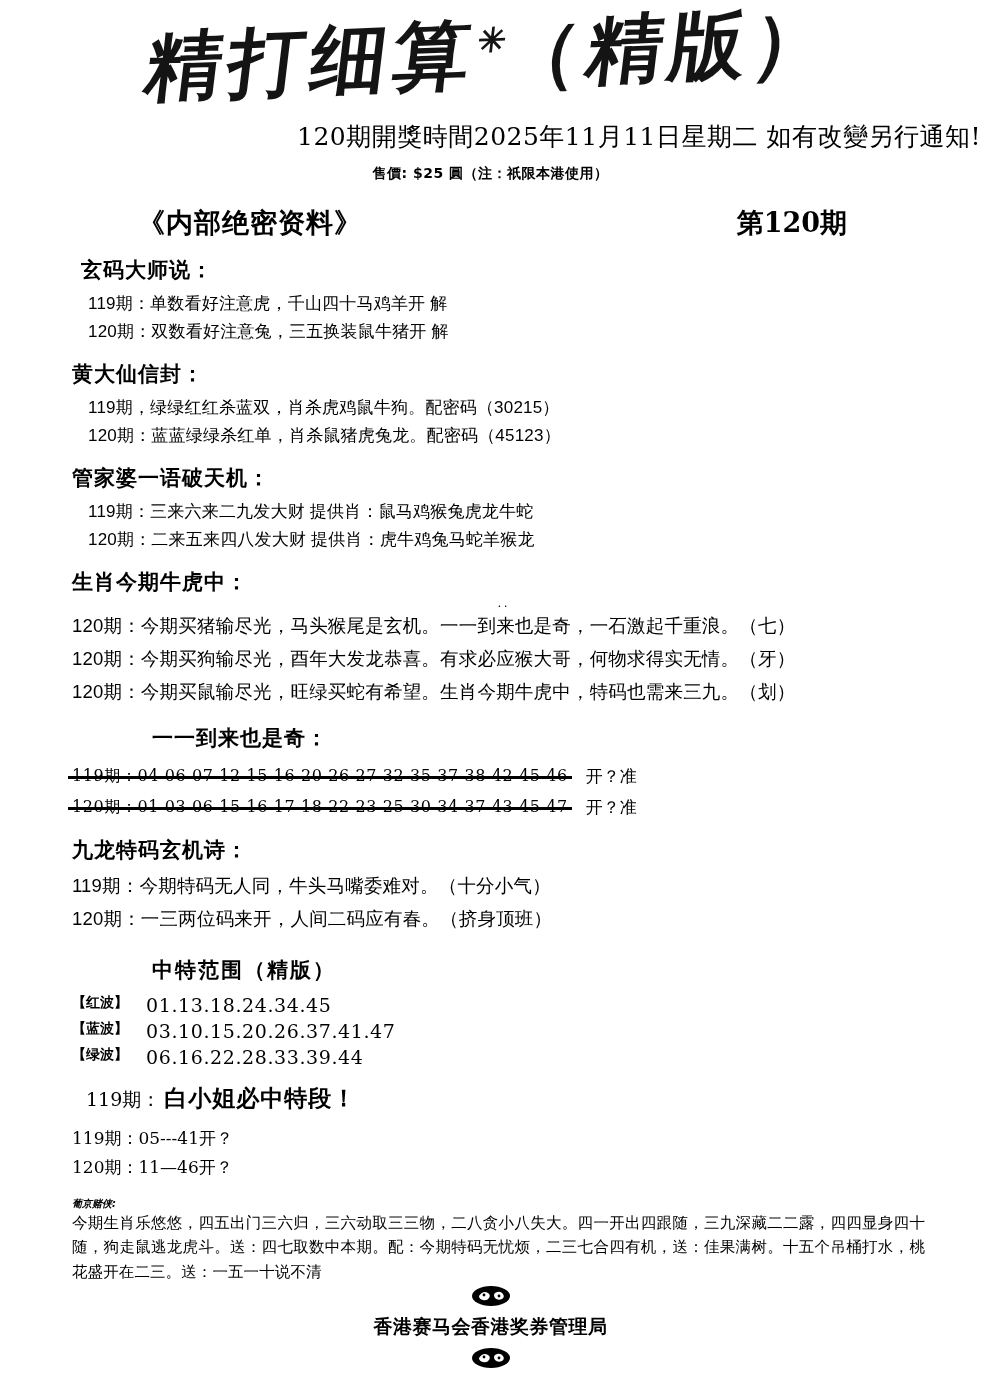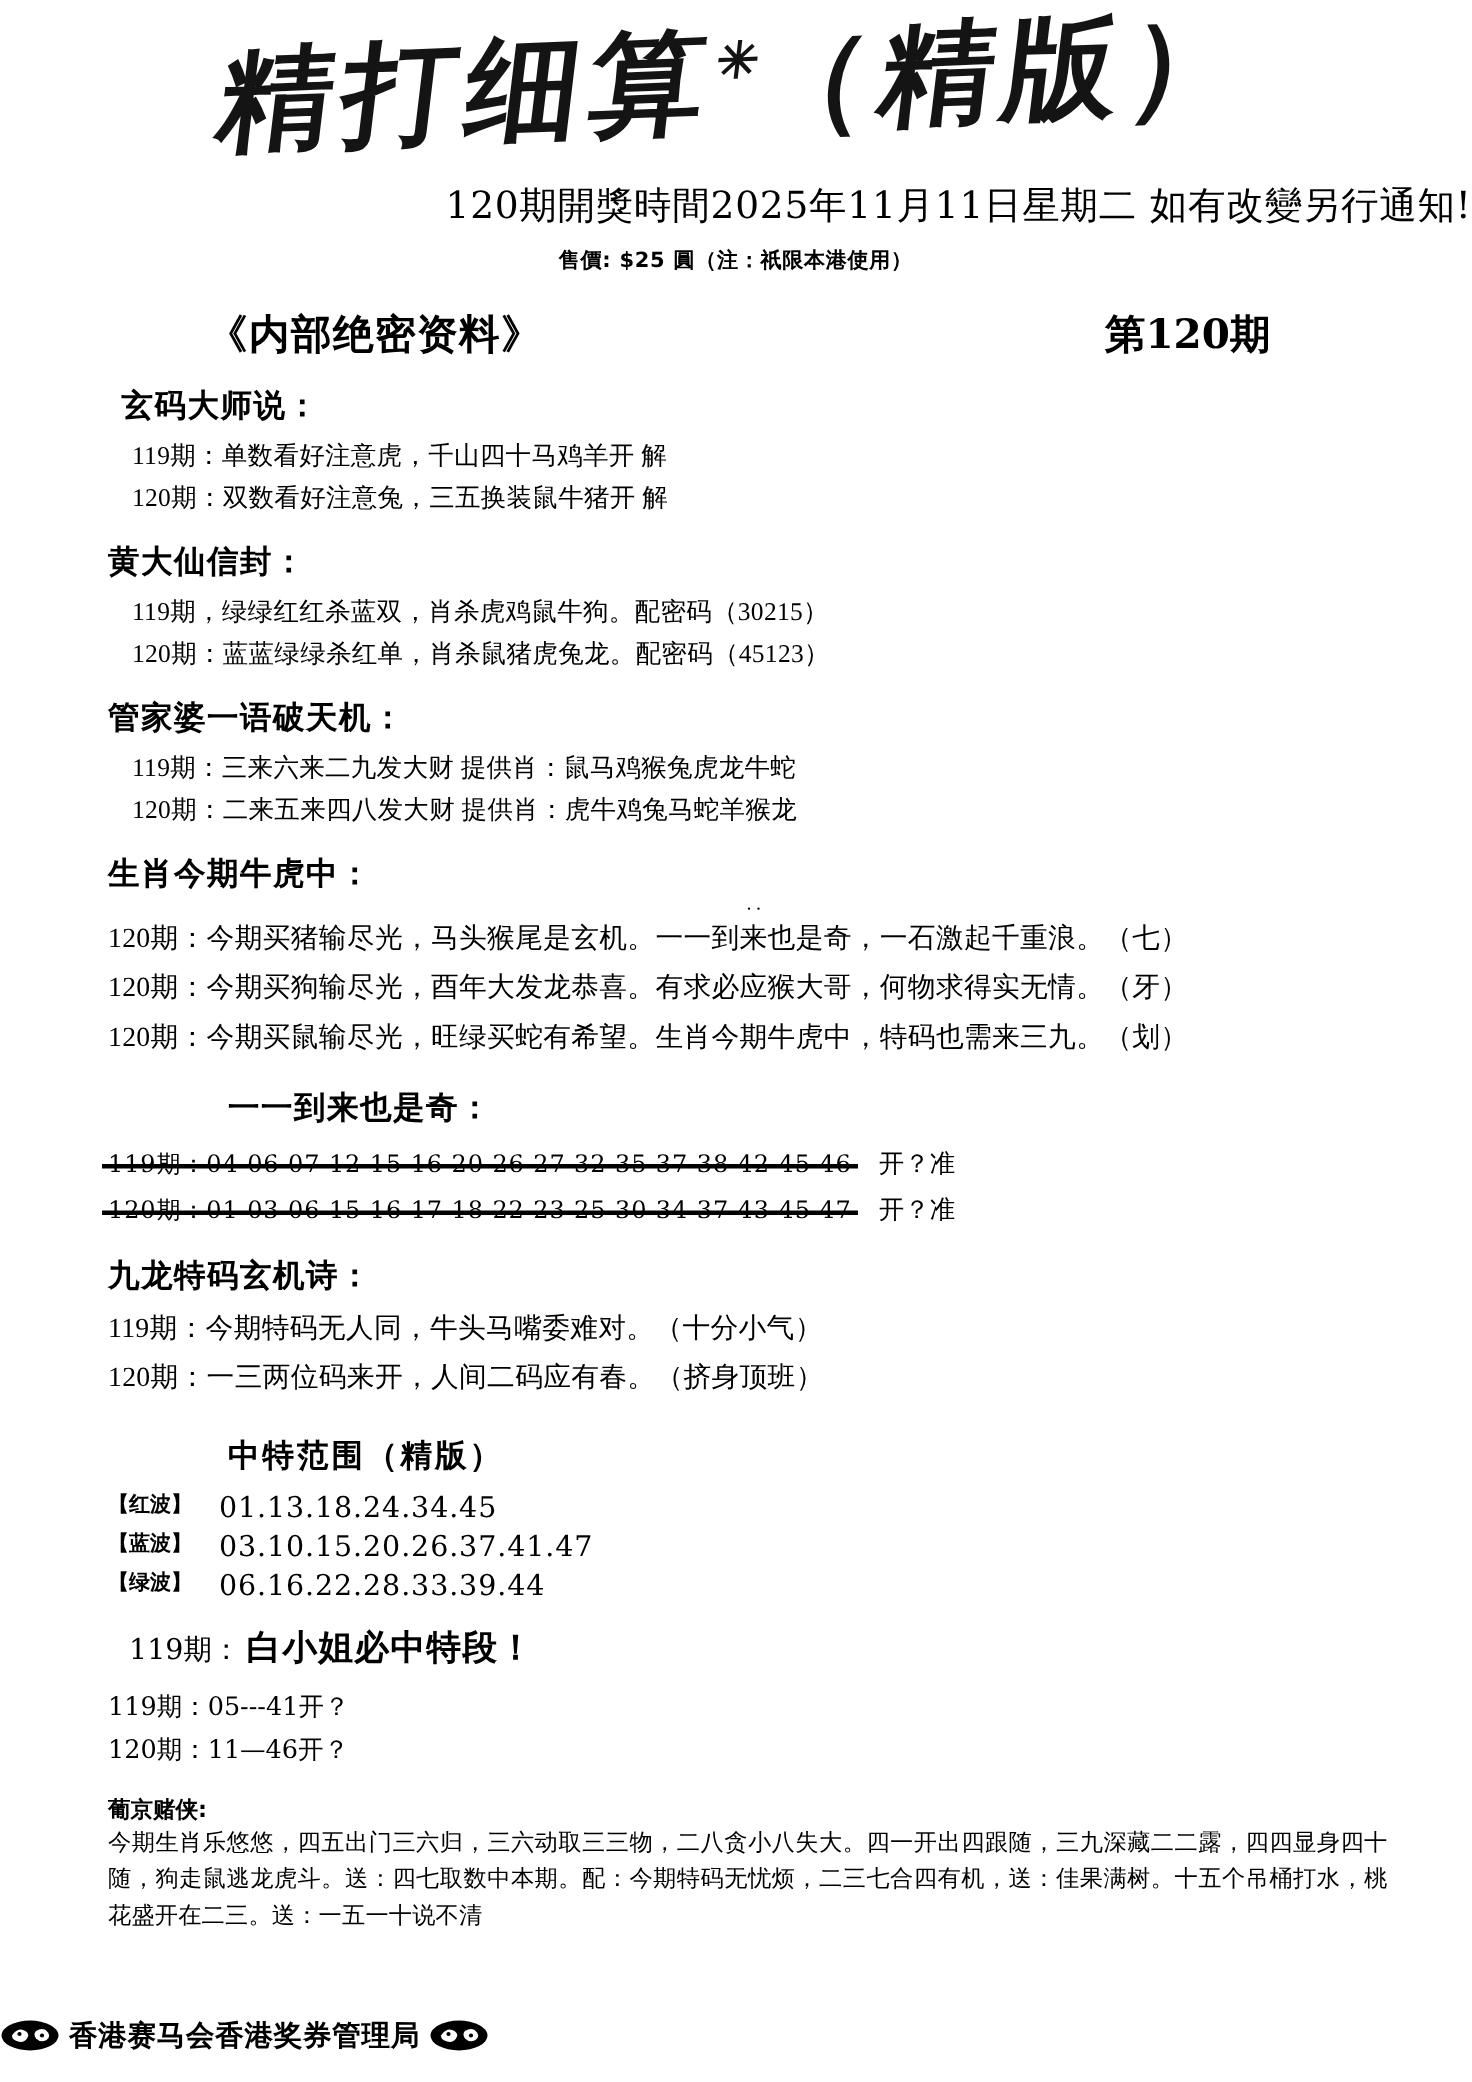--- a/index.html
+++ b/index.html
@@ -112,21 +112,21 @@
     margin-bottom: 6px;
   }
   .sec-head.indent1 { padding-left: 0px; }
   .sec-head.indent2 { padding-left: 9px; }
   .sec-head.indent3 { padding-left: 80px; }
 
   .line {
     font-size: 17px;
     line-height: 1.62;
     letter-spacing: 0.2px;
-    font-family: Liberation Serif, serif;
+    font-family: Liberation Sans, sans-serif;
     white-space: nowrap;
   }
   .line.pad2 { padding-left: 16px; }
   .line.big {
     font-size: 18.5px;
     line-height: 1.78;
   }
 
   
   .strike-block {
@@ -207,23 +207,24 @@
     margin-left: 4px;
   }
   .bxj-line {
     font-size: 17px;
     line-height: 1.7;
     font-family: "DejaVu Serif", "Liberation Serif", serif;
   }
 
   
   .pj-head {
-    font-size: 15px;
+    font-size: 10px;
     font-weight: bold;
     font-family: "DejaVu Sans", "Liberation Sans", sans-serif;
+    font-style: italic;
   }
   .pj-body {
     font-size: 15.5px;
     line-height: 1.6;
     text-align: justify;
     letter-spacing: 0.1px;
     font-family: "DejaVu Serif", "Liberation Serif", serif;
     padding-right: 10px;
   }
 
@@ -233,20 +234,21 @@
     left: 0;
     right: 0;
     bottom: 18px;
     text-align: center;
   }
   .footer-top {
     display: flex;
     align-items: center;
     justify-content: flex-start;
     gap: 6px;
+    flex-direction: column;
   }
   .hkjc-text {
     font-size: 19px;
     font-weight: bold;
     letter-spacing: 0.5px;
     font-family: "DejaVu Sans", "Liberation Sans", sans-serif;
   }
   .emblem {
     width: 40px;
     height: 24px;

